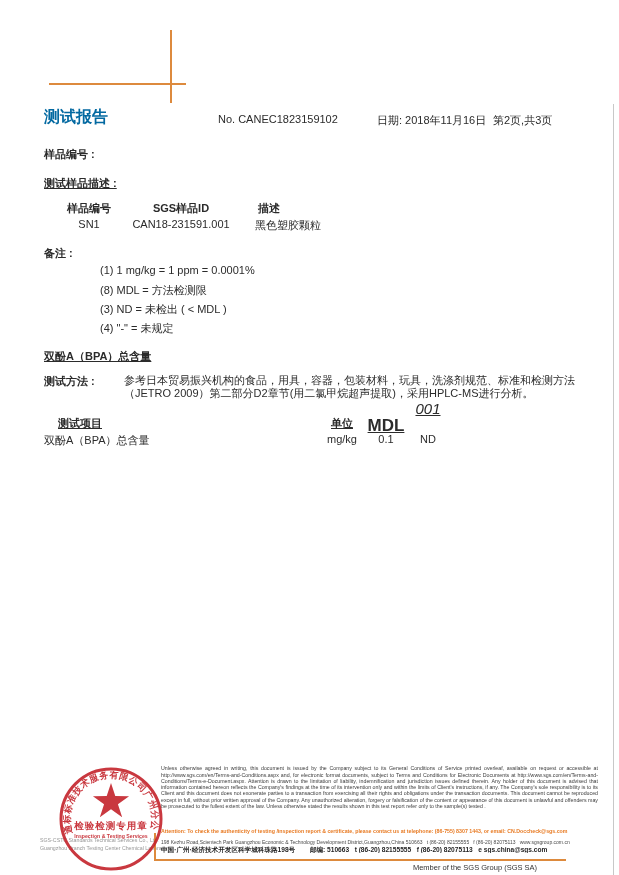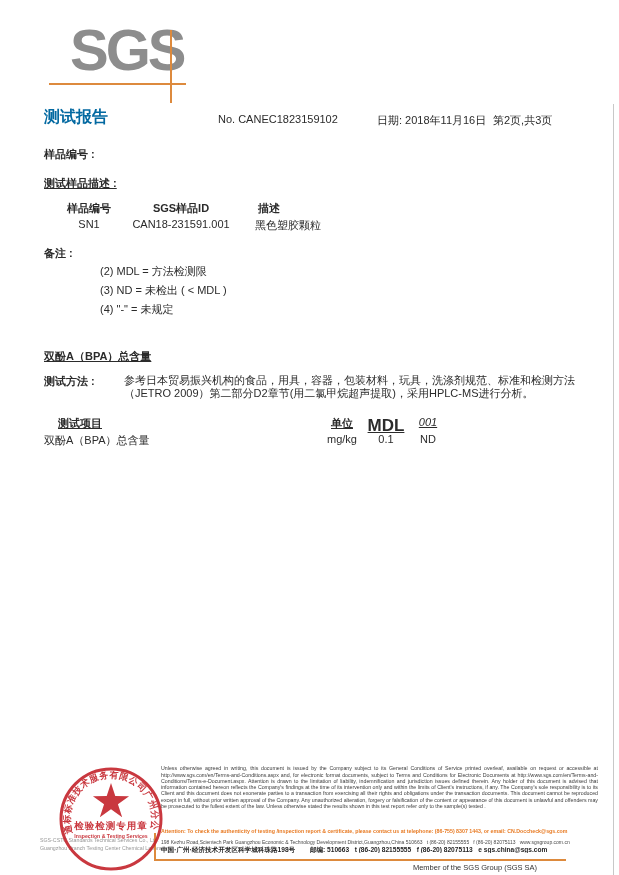--- a/index.html
+++ b/index.html
@@ -42,21 +42,21 @@
 
   
   .bpa-heading { position:absolute; left:44px; top:349px; font-size:11px; font-weight:bold; text-decoration:underline; }
   .method-label { position:absolute; left:44px; top:374px; font-size:11px; font-weight:bold; }
   .method-text  { position:absolute; left:124px; top:374px; width:468px; font-size:11px; line-height:13px; }
 
   
   .rt-h-item { position:absolute; left:58px;  top:416px; font-size:11px; font-weight:bold; text-decoration:underline; }
   .rt-h-unit { position:absolute; left:320px; top:416px; width:44px; text-align:center; font-size:11px; font-weight:bold; text-decoration:underline; }
   .rt-h-mdl  { position:absolute; left:366px; top:416px; width:40px; text-align:center; font-size:17px; font-weight:bold; text-decoration:underline; }
-  .rt-h-001  { position:absolute; left:410px; top:416px; width:36px; text-align:center; font-size:11px; font-style:italic; text-decoration:underline; }
+  .rt-h-001  { position:absolute; left:410px; top:400px; width:36px; text-align:center; font-size:15px; font-style:italic; text-decoration:underline; }
   .rt-c-item { position:absolute; left:44px;  top:433px; font-size:11px; }
   .rt-c-unit { position:absolute; left:320px; top:433px; width:44px; text-align:center; font-size:11px; }
   .rt-c-mdl  { position:absolute; left:366px; top:433px; width:40px; text-align:center; font-size:11px; }
   .rt-c-001  { position:absolute; left:410px; top:433px; width:36px; text-align:center; font-size:11px; }
 
   
   .company { position:absolute; left:40px; top:836px; width:280px; font-size:10.5px; line-height:15.5px;
              color:#979797; transform:scale(0.5); transform-origin:0 0; }
   .legal { position:absolute; left:161px; top:765px; width:874px; font-size:10.5px; line-height:12.5px;
            text-align:justify; color:#3c3c3c; transform:scale(0.5); transform-origin:0 0; }
@@ -72,42 +72,42 @@
 
   .stamp { position:absolute; left:50px; top:762px; opacity:0.9; z-index:5; }
 </style>
 </head>
 <body>
 
 <div class="page">
 
   <div class="right-edge"></div>
 
-  <div class="logo-text">SGS</div>
   <div class="logo-hline"></div>
   <div class="logo-vline"></div>
 
   <div class="doc-title">测试报告</div>
   <div class="report-no">No. CANEC1823159102</div>
   <div class="report-date">日期: 2018年11月16日</div>
   <div class="page-info">第2页,共3页</div>
 
   <div class="results-label">样品编号 :</div>
   <div class="sample-desc-label">测试样品描述 :</div>
 
   <div class="st-h1">样品编号</div>
   <div class="st-h2">SGS样品ID</div>
   <div class="st-h3">描述</div>
   <div class="st-c1">SN1</div>
   <div class="st-c2">CAN18-231591.001</div>
   <div class="st-c3">黑色塑胶颗粒</div>
 
   <div class="notes-label">备注 :</div>
   <div class="notes">
-    <div>(2) MDL = 方法检测限</div>
+    <div>(1) 1 mg/kg = 1 ppm = 0.0001%</div>
+    <div>(8) MDL = 方法检测限</div>
     <div>(3) ND = 未检出 ( &lt; MDL )</div>
     <div>(4) "-" = 未规定</div>
   </div>
 
   <div class="bpa-heading">双酚A（BPA）总含量</div>
   <div class="method-label">测试方法 :</div>
   <div class="method-text">参考日本贸易振兴机构的食品，用具，容器，包装材料，玩具，洗涤剂规范、标准和检测方法（JETRO 2009）第二部分D2章节(用二氯甲烷超声提取)，采用HPLC-MS进行分析。</div>
 
   <div class="rt-h-item">测试项目</div>
   <div class="rt-h-unit">单位</div>

